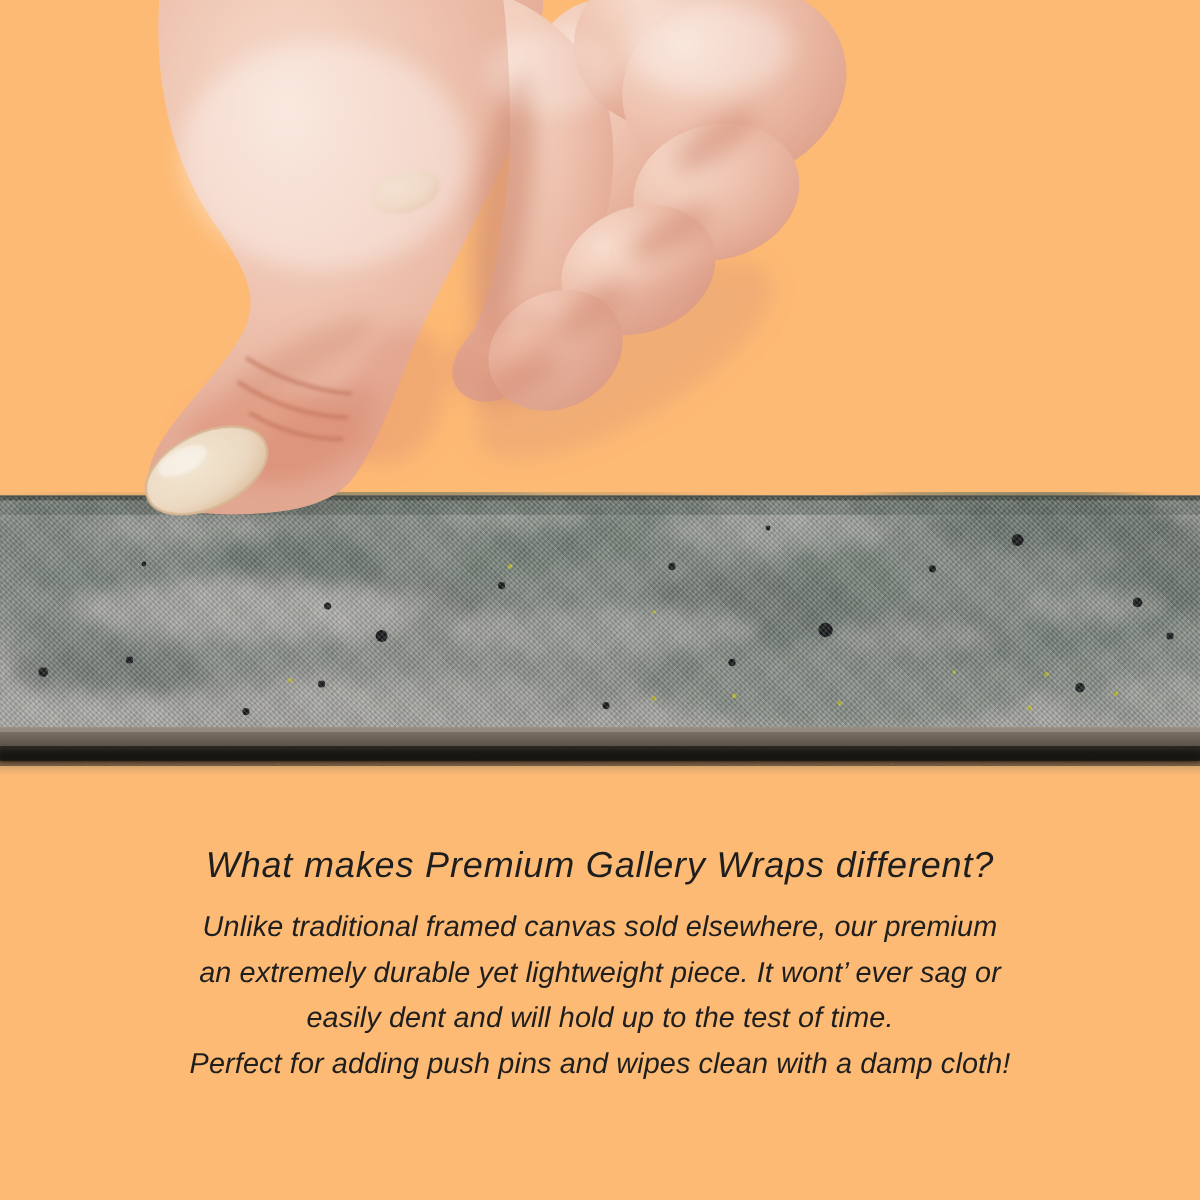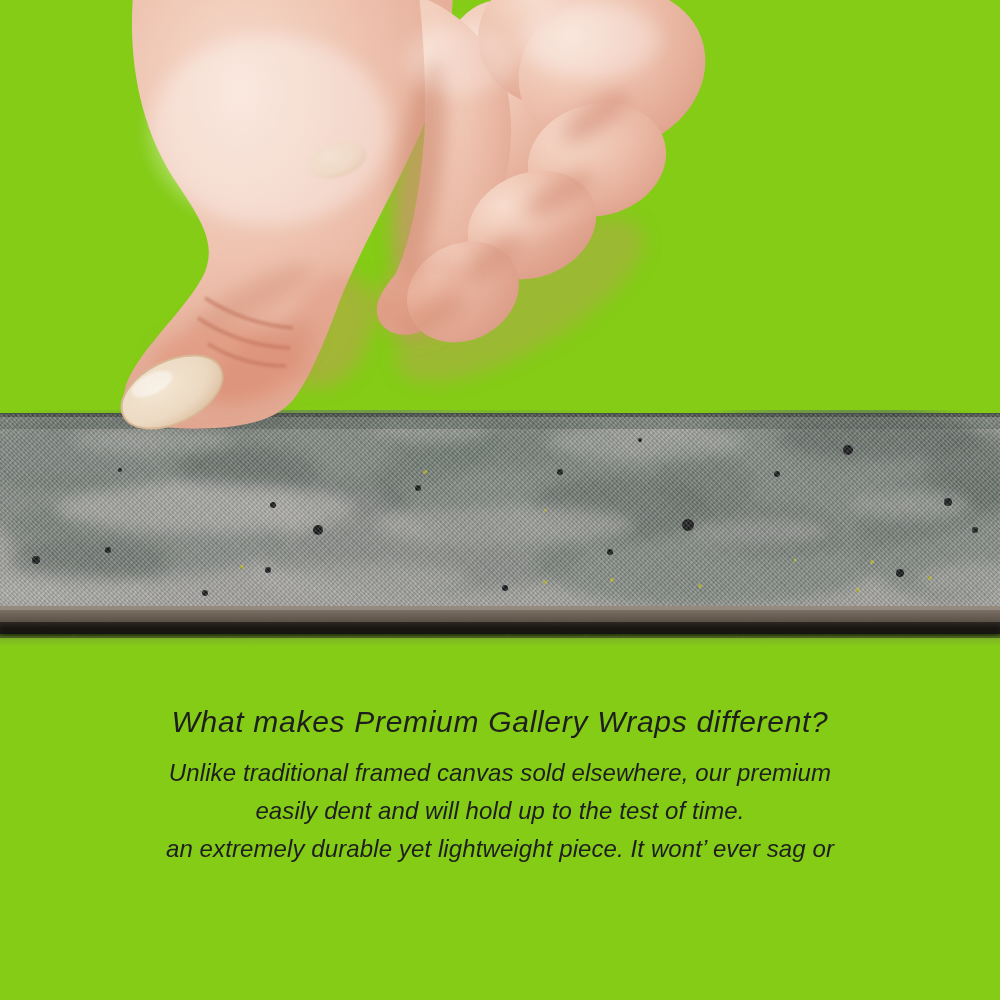--- a/index.html
+++ b/index.html
@@ -1,19 +1,19 @@
 <!DOCTYPE html>
 <html><head>
 <meta charset="utf-8">
 <style>
   html,body{margin:0;padding:0;background:#ffffff;}
   .stage{
     position:relative;
     width:1000px;height:1000px;
-    background:#84cc16;
+    background:#fdba74;
     overflow:hidden;
     font-family:"Liberation Sans",sans-serif;
   }
   .strip-svg{position:absolute;left:0;top:410px;width:1000px;height:240px;display:block;}
   .weave-overlay{
     position:absolute;left:0;top:414px;width:1000px;height:192px;
     background-image:
       repeating-linear-gradient(45deg, rgba(255,255,255,0.10) 0 1.5px, rgba(0,0,0,0.06) 1.5px 3px),
       repeating-linear-gradient(-45deg, rgba(255,255,255,0.08) 0 2px, rgba(0,0,0,0.05) 2px 4px),
       repeating-linear-gradient(90deg, rgba(0,0,0,0.03) 0 2px, rgba(255,255,255,0.02) 2px 4px);
@@ -237,17 +237,18 @@
     <ellipse cx="172" cy="392" rx="54" ry="31" transform="rotate(-26 172 392)" fill="url(#nailGrad)" stroke-width="2" stroke="#d8b795"></ellipse>
     <ellipse cx="152" cy="384" rx="22" ry="10" transform="rotate(-26 152 384)" fill="#ffffff" opacity="0.45" filter="url(#hblur1)"></ellipse>
 
     <ellipse cx="337" cy="160" rx="30" ry="17" transform="rotate(-15 337 160)" fill="url(#nailGrad)" opacity="0.55" filter="url(#hblur1)"></ellipse>
   </svg>
 
   <div class="caption">
     <div class="heading">What makes Premium Gallery Wraps different?</div>
     <div class="body">
       <div>Unlike traditional framed canvas sold elsewhere, our premium</div>
+      <div>an extremely durable yet lightweight piece. It wont’ ever sag or</div>
       <div>easily dent and will hold up to the test of time.</div>
-      <div>an extremely durable yet lightweight piece. It wont’ ever sag or</div>
+      <div>Perfect for adding push pins and wipes clean with a damp cloth!</div>
     </div>
   </div>
 </div>
 
 </body></html>

